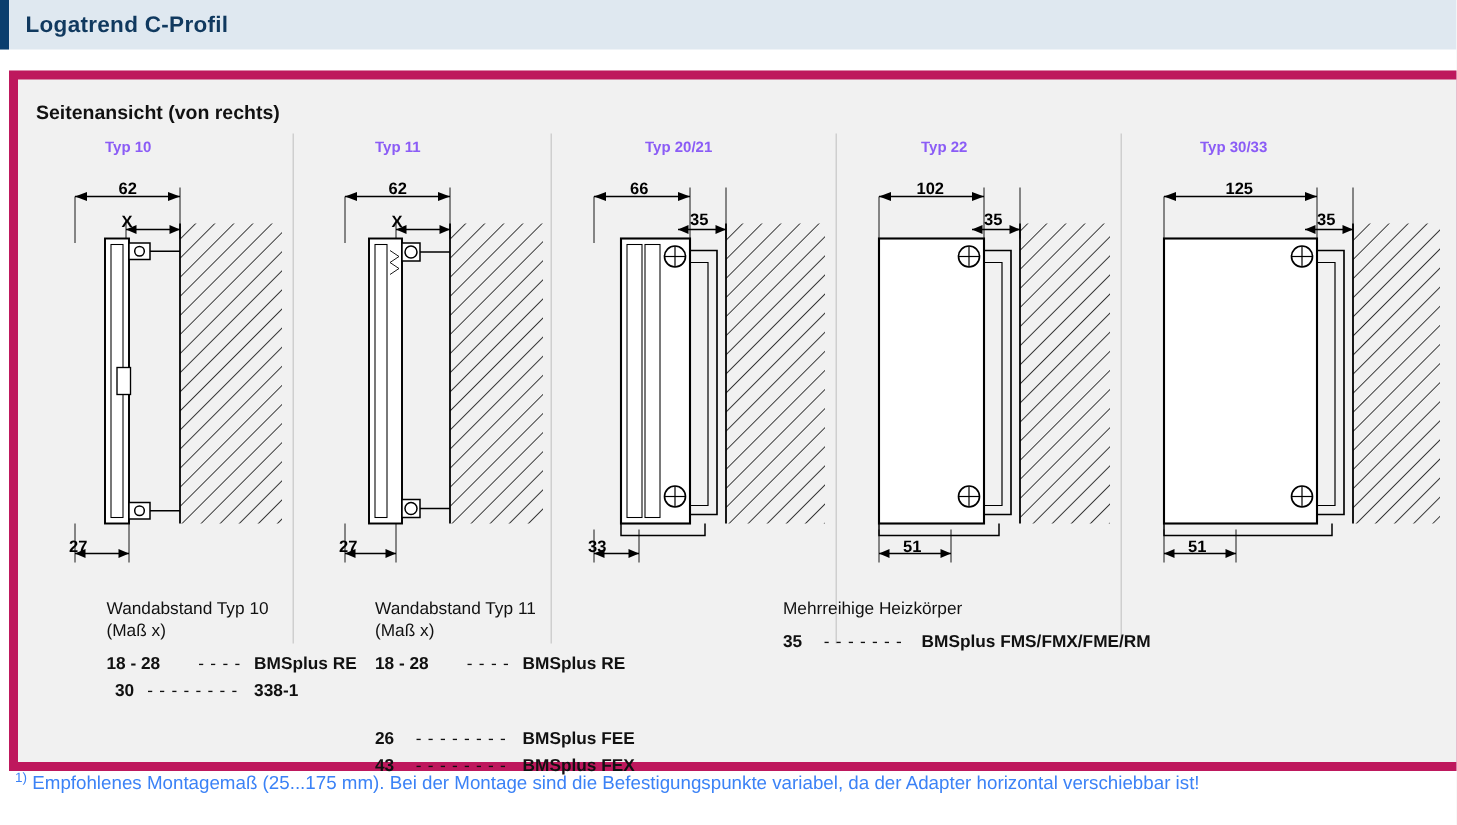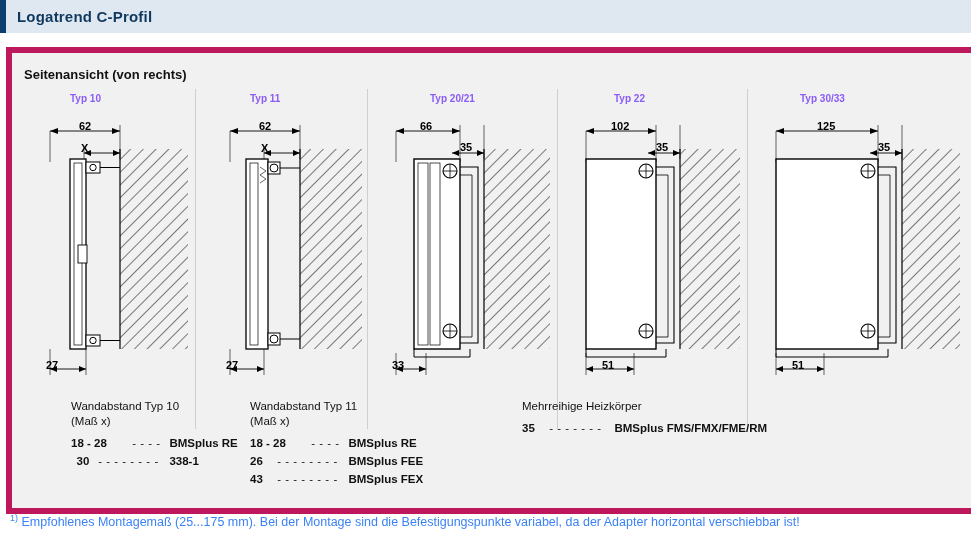--- a/index.html
+++ b/index.html
@@ -254,21 +254,21 @@
 
       <div class="caption" style="left:48px; top:312px;">
         <div class="cap-line">Wandabstand Typ 11</div>
         <div class="cap-line cap-head">(Maß x)</div>
         <div class="legend-row">
           <span class="legend-code" style="width:58px;">18 - 28</span>
           <span class="legend-dots" style="width:34px;">- - - -</span>
           <span class="legend-name">BMSplus RE</span>
         </div>
         <div class="legend-row">
-          <span class="legend-code" style="width:24px;">26</span>
+          <span class="legend-code" style="width:24px;margin-top:32px;">26</span>
           <span class="legend-dots" style="width:68px;">- - - - - - - -</span>
           <span class="legend-name">BMSplus FEE</span>
         </div>
         <div class="legend-row">
           <span class="legend-code" style="width:24px;">43</span>
           <span class="legend-dots" style="width:68px;">- - - - - - - -</span>
           <span class="legend-name">BMSplus FEX</span>
         </div>
       </div>
     </div>

